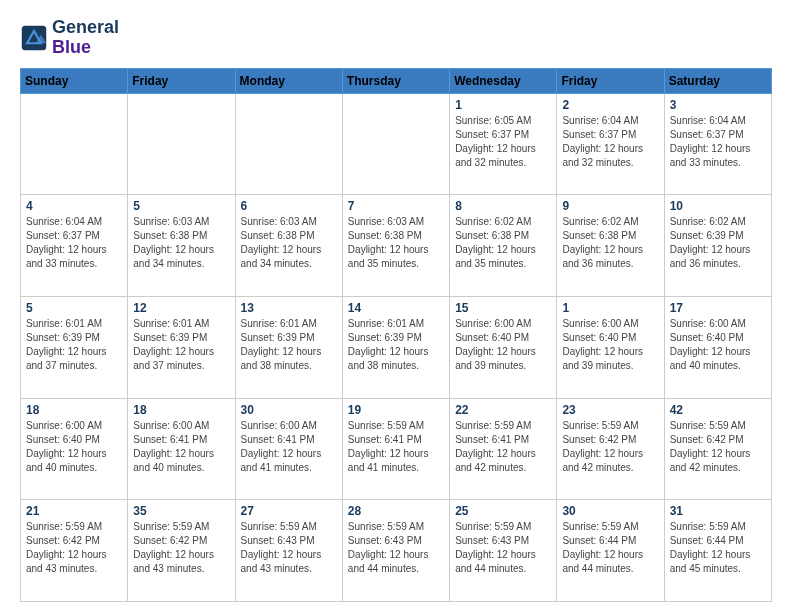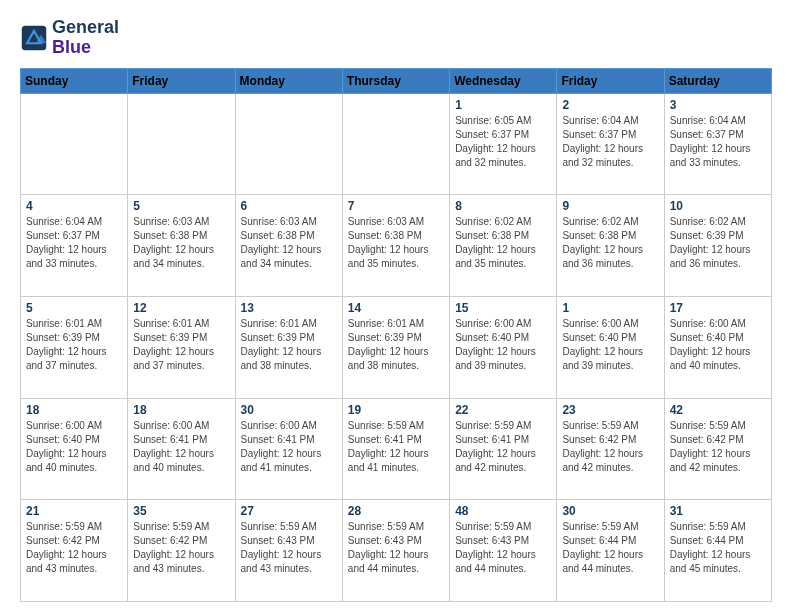--- a/index.html
+++ b/index.html
@@ -338,21 +338,21 @@
 and 43 minutes.</div>
           </td>
           <td>
             <span class="day-num">28</span>
             <div class="day-info">Sunrise: 5:59 AM
 Sunset: 6:43 PM
 Daylight: 12 hours
 and 44 minutes.</div>
           </td>
           <td>
-            <span class="day-num">48</span>
+            <span class="day-num">25</span>
             <div class="day-info">Sunrise: 5:59 AM
 Sunset: 6:43 PM
 Daylight: 12 hours
 and 44 minutes.</div>
           </td>
           <td>
             <span class="day-num">30</span>
             <div class="day-info">Sunrise: 5:59 AM
 Sunset: 6:44 PM
 Daylight: 12 hours

